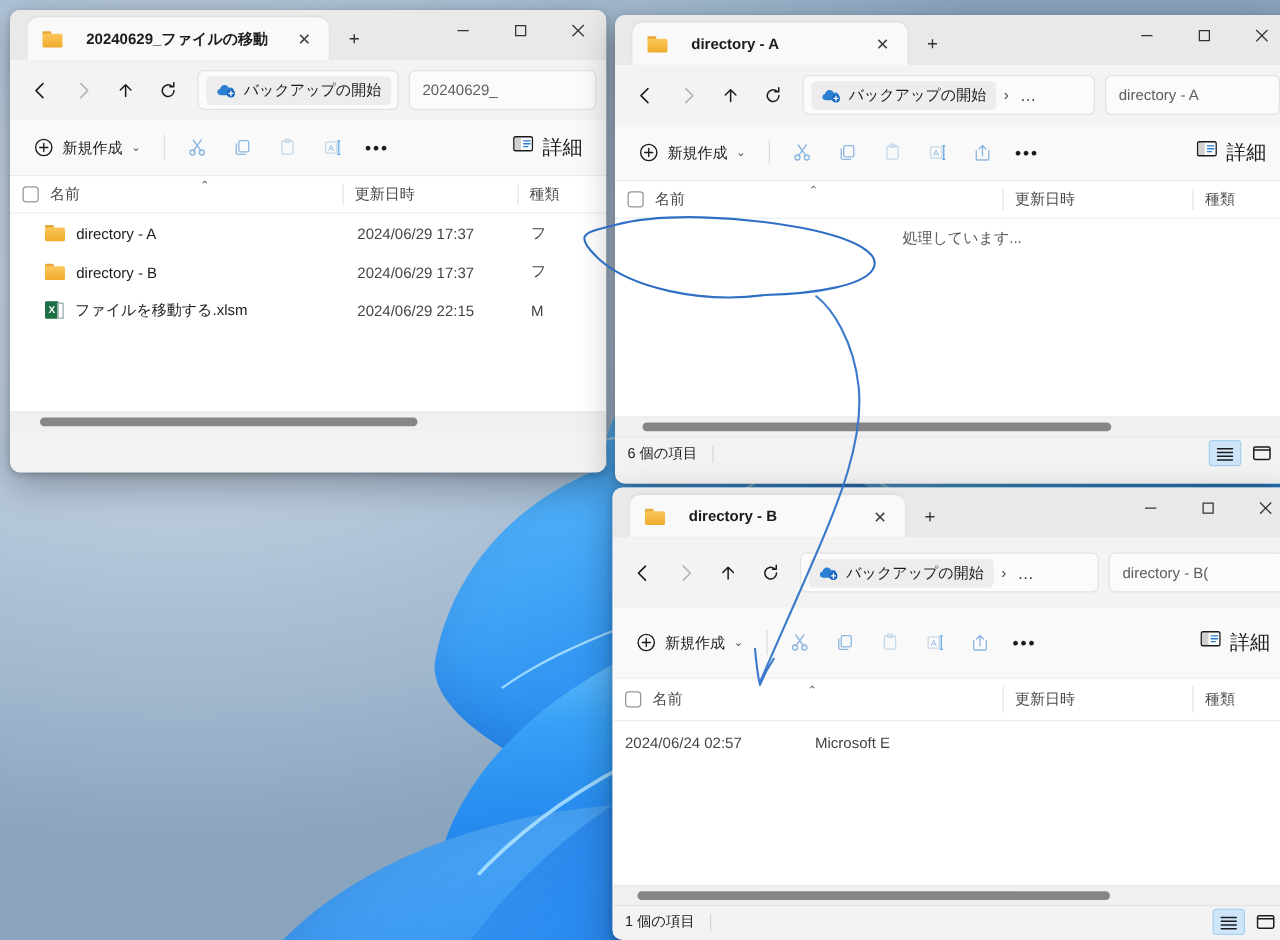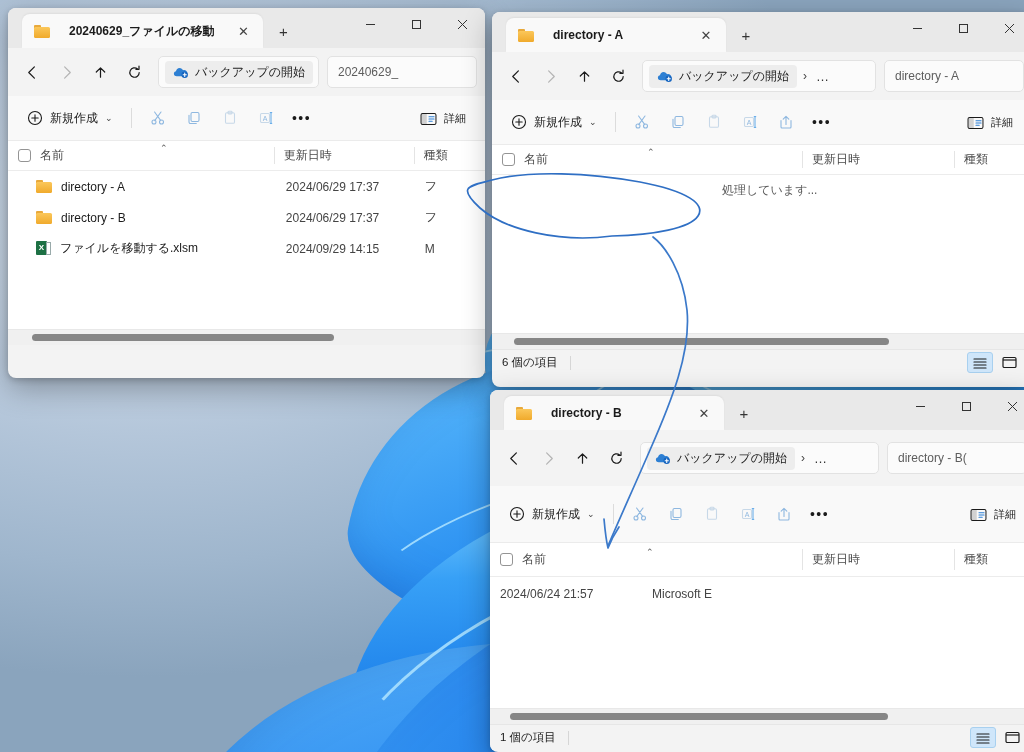--- a/index.html
+++ b/index.html
@@ -178,22 +178,22 @@
     white-space: nowrap;
   }
   .cmd-sep { width:1px; height:20px; background:#dcdcdc; margin: 0 7px; }
   .cmdbtn {
     width: 34px; height: 30px; border-radius: 5px;
     display:flex; align-items:center; justify-content:center;
     color:#8fb8e0;
   }
   .cmdbtn.dots { color:#1b1b1b; font-size:14px; letter-spacing:1.5px; }
   .detailbtn {
-    margin-left:auto; display:flex; align-items:flex-end; gap:7px;
-    padding: 5px 9px; border-radius:5px; font-size:11px; color:#1b1b1b;
+    margin-left:auto; display:flex; align-items:flex-start; gap:7px;
+    padding: 5px 9px; border-radius:5px; font-size:16px; color:#1b1b1b;
     white-space: nowrap;
   }
 
   
   .colhead {
     height: 30px; background:#ffffff; border-bottom: 1px solid #ececec;
     display:flex; align-items:center; font-size: 12px; color:#4a4a4a;
     position: relative;
   }
   .col { padding: 0 10px; height:100%; display:flex; align-items:center; gap:9px; position:relative;text-align:center;}
@@ -416,21 +416,21 @@
       <div class="rowdate" style="width:160px; padding-left:10px;">2024/06/29 17:37</div>
       <div class="rowtype" style="width:80px; padding-left:10px;">フ</div>
     </div>
     <div class="row">
       <div class="rowname" style="width:307px;">
         <span class="xlsm-ico">
             <span class="pgfold"></span>
           </span>
         <span>ファイルを移動する.xlsm</span>
       </div>
-      <div class="rowdate" style="width:160px; padding-left:10px;">2024/09/29 14:15</div>
+      <div class="rowdate" style="width:160px; padding-left:10px;">2024/06/29 22:15</div>
       <div class="rowtype" style="width:80px; padding-left:10px;">M</div>
     </div>
   </div>
 
   <div class="hscroll-track">
     <div class="hscroll-thumb" style="width:302px; margin-left:18px;"></div>
   </div>
 
 </div>
 
@@ -728,21 +728,21 @@
     <div class="col" style="width:152px;">
       <span>更新日時</span>
     </div>
     <div class="col" style="width:78px;">
       <span>種類</span>
     </div>
   </div>
 
   <div class="filelist" style="height:131px;">
     <div class="row" style="height:34px;">
-      <div class="rowdate" style="width:152px; padding-left:10px;">2024/06/24 21:57</div>
+      <div class="rowdate" style="width:152px; padding-left:10px;">2024/06/24 02:57</div>
       <div class="rowtype" style="width:78px; padding-left:10px;">Microsoft E</div>
     </div>
   </div>
 
   <div class="hscroll-track">
     <div class="hscroll-thumb" style="width:378px; margin-left:14px;"></div>
   </div>
 
   <div class="statusbar">
     <span>1 個の項目</span>

